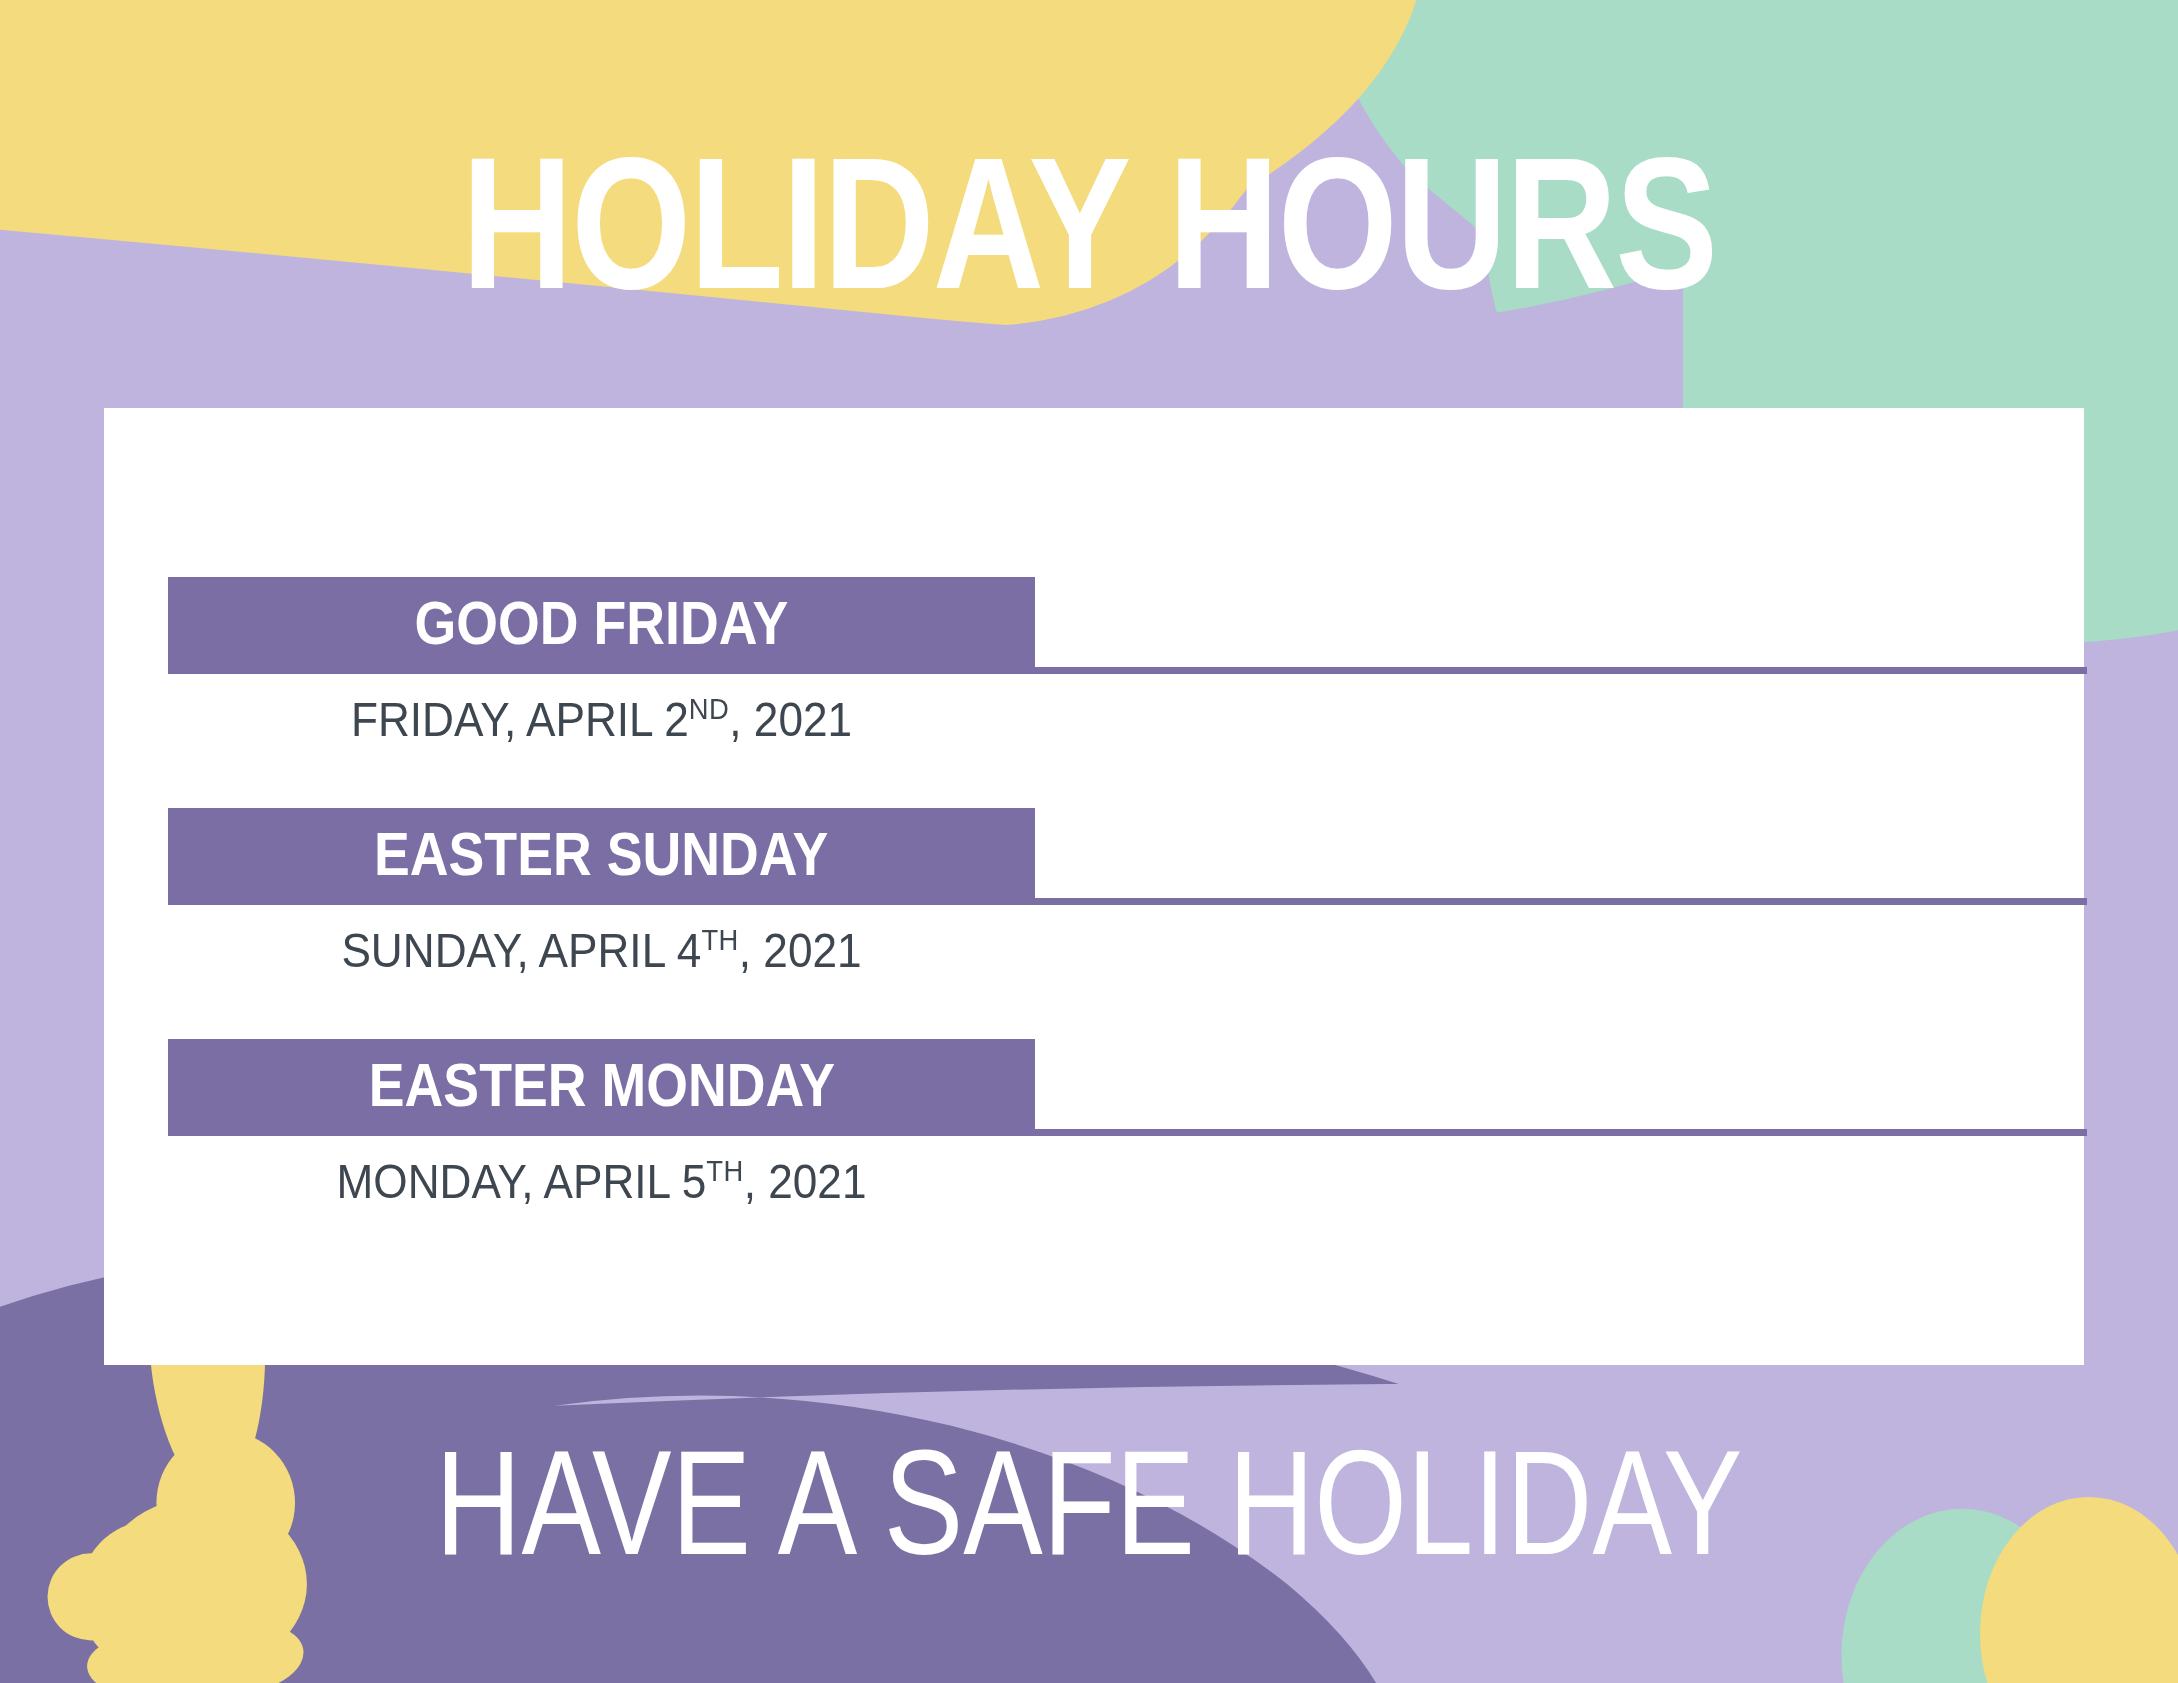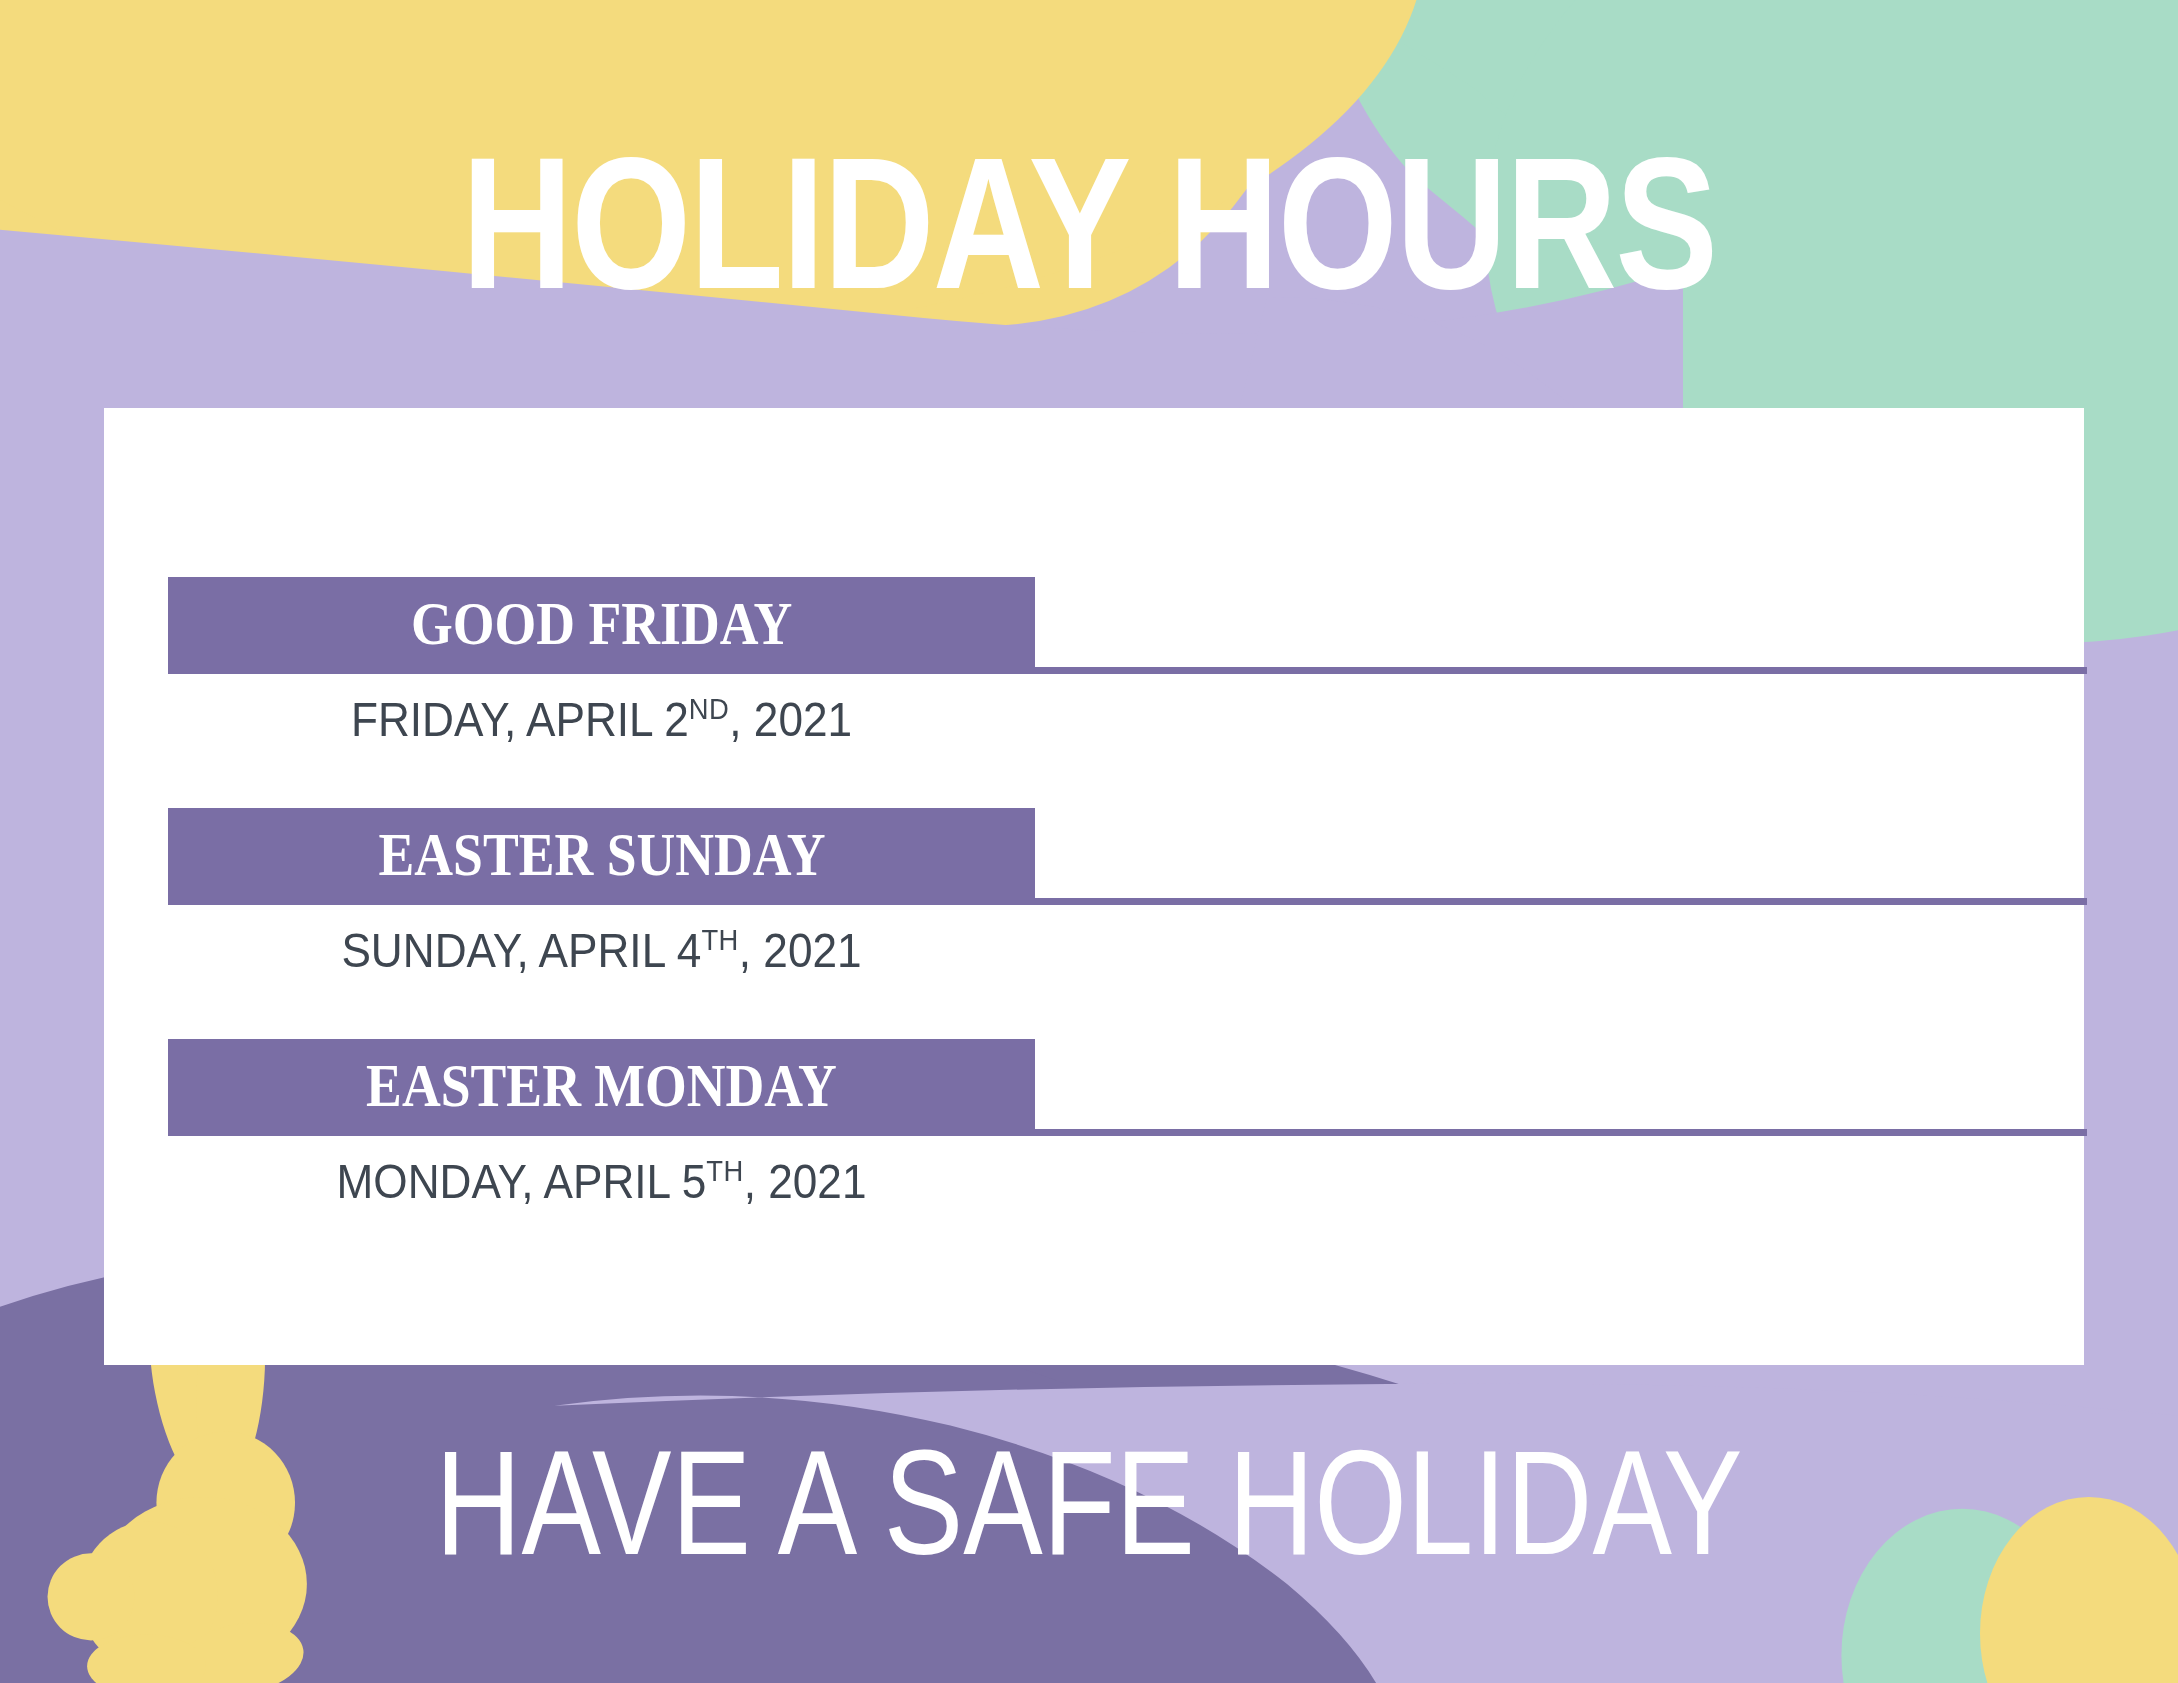--- a/index.html
+++ b/index.html
@@ -39,21 +39,21 @@
     left:104px;top:408px;
     width:1980px;height:957px;
     background:#FFFFFF;
   }
 
   .row{position:absolute;left:64px;width:1881px;}
   .bar{
     position:absolute;left:0;top:0;
     width:867px;height:97px;
     background:#7A6EA5;
-    display:flex;align-items:center;justify-content:center;font-family:Liberation Serif, serif;
+    display:flex;align-items:center;justify-content:center;
   }
   .bar-label{
     color:#FFFFFF;
     font-size:61px;
     font-weight:bold;
     letter-spacing:0px;
     transform:scaleX(.88);
     white-space:nowrap;
     line-height:61px;
     padding-bottom:4px;

